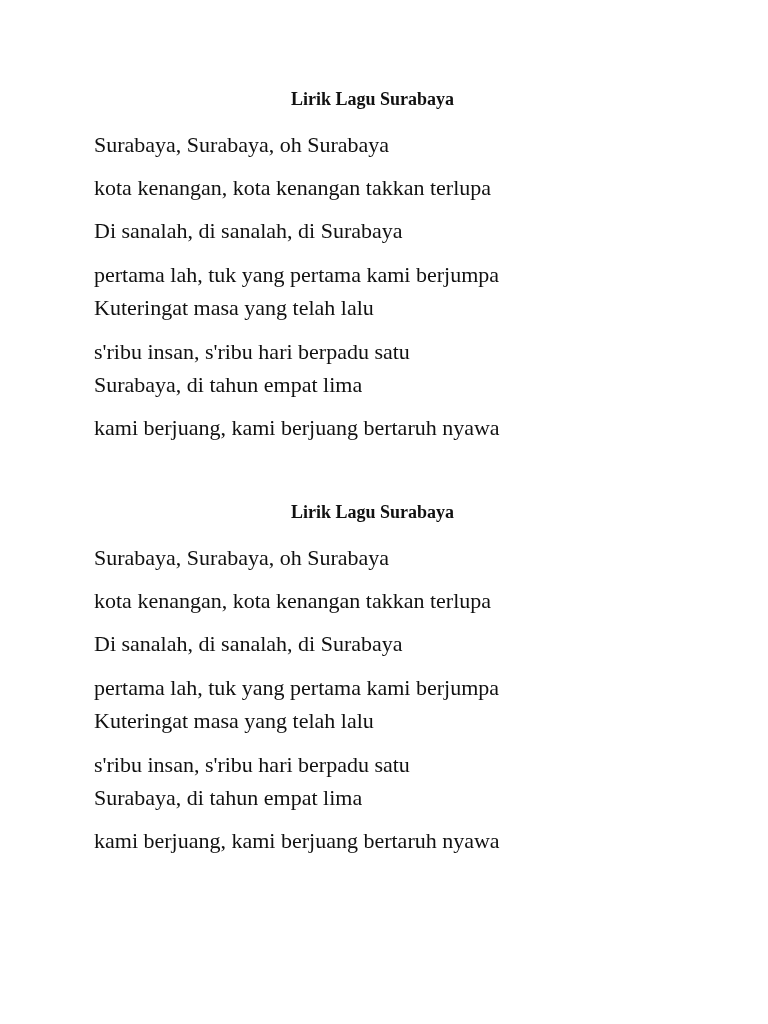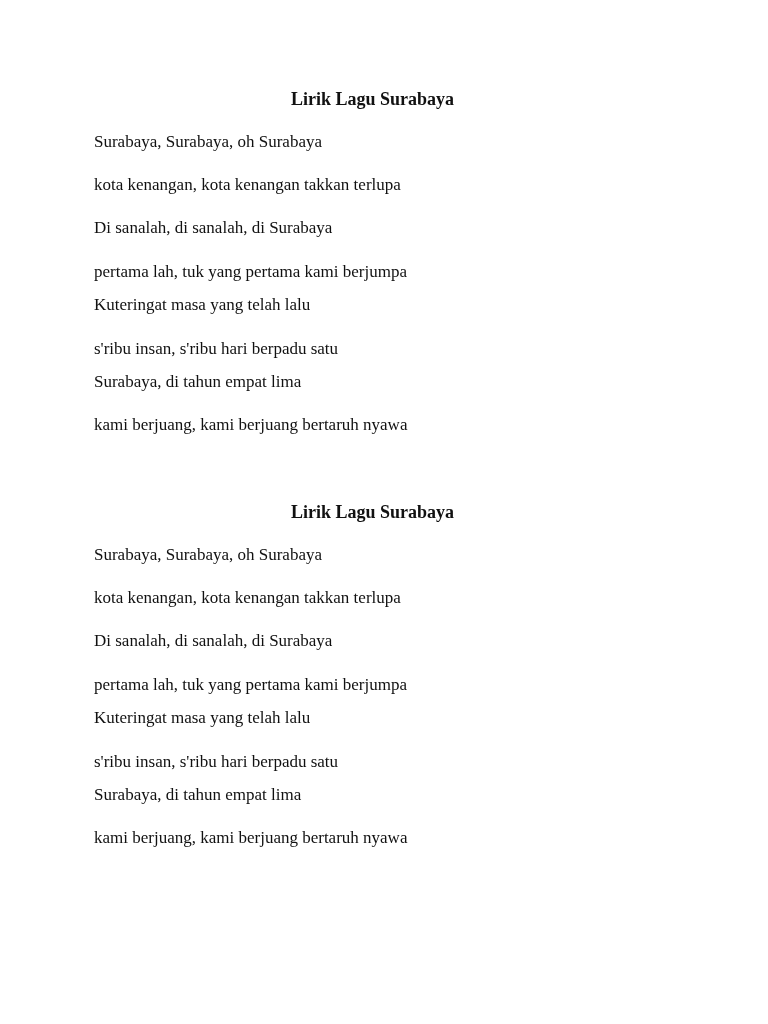--- a/index.html
+++ b/index.html
@@ -1,21 +1,21 @@
 <!DOCTYPE html>
 <html><head>
   <meta charset="utf-8">
   <style>
     html, body { margin: 0; padding: 0; background: #ffffff; }
     body { width: 768px; height: 1024px; position: relative; overflow: hidden;
            font-family: "Liberation Serif", "DejaVu Serif", serif; color: #111111; }
     .page { position: absolute; left: 0; top: 0; width: 768px; height: 739px; }
     .section { position: absolute; left: 94px; width: 600px; }
     .title { position: absolute; left: 197px; top: 0; font-weight: bold; font-size: 18px; white-space: nowrap; }
-    .line { position: absolute; left: 0; font-size: 17px; white-space: nowrap; }
+    .line { position: absolute; left: 0; font-size: 22px; white-space: nowrap; }
   </style>
 </head>
 <body>
 
 <div class="page">
 
   <div class="section" style="top:89px;">
     <div class="title">Lirik Lagu Surabaya</div>
     <div class="line" style="top:43px;">Surabaya, Surabaya, oh Surabaya</div>
     <div class="line" style="top:86px;">kota kenangan, kota kenangan takkan terlupa</div>

